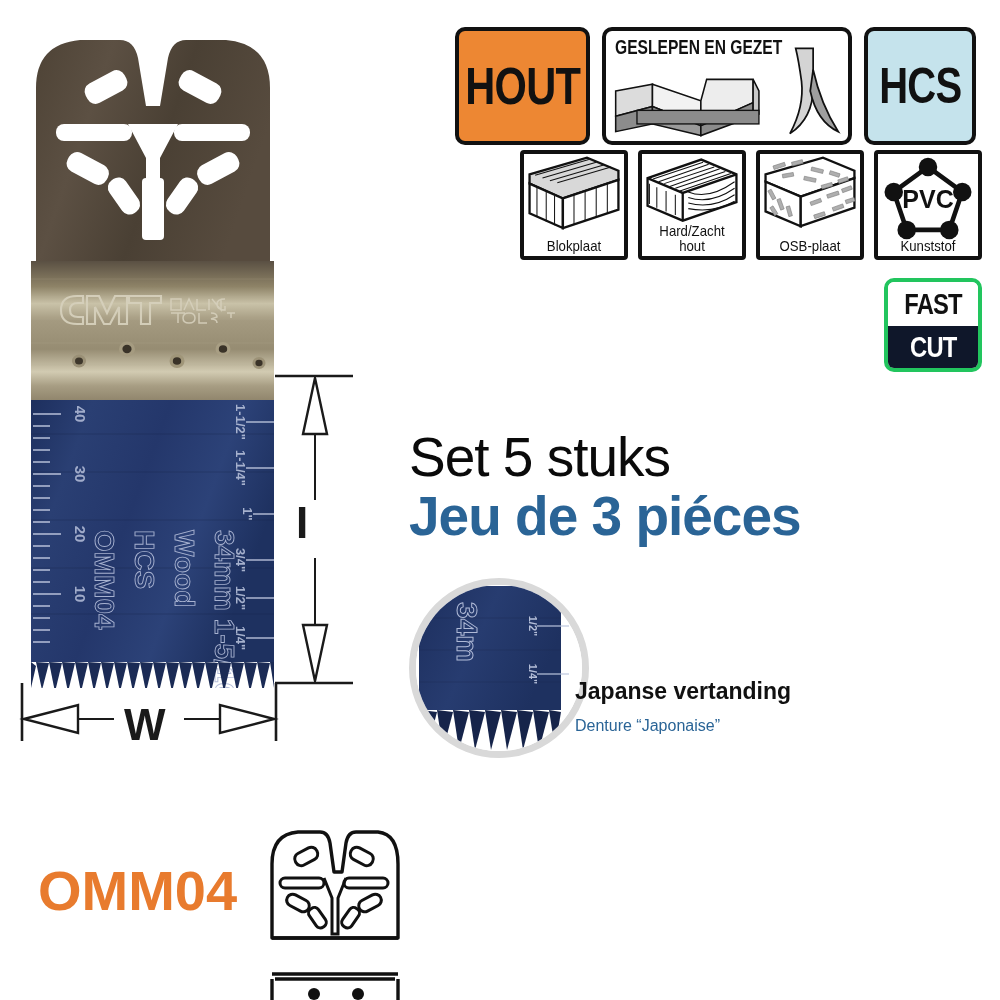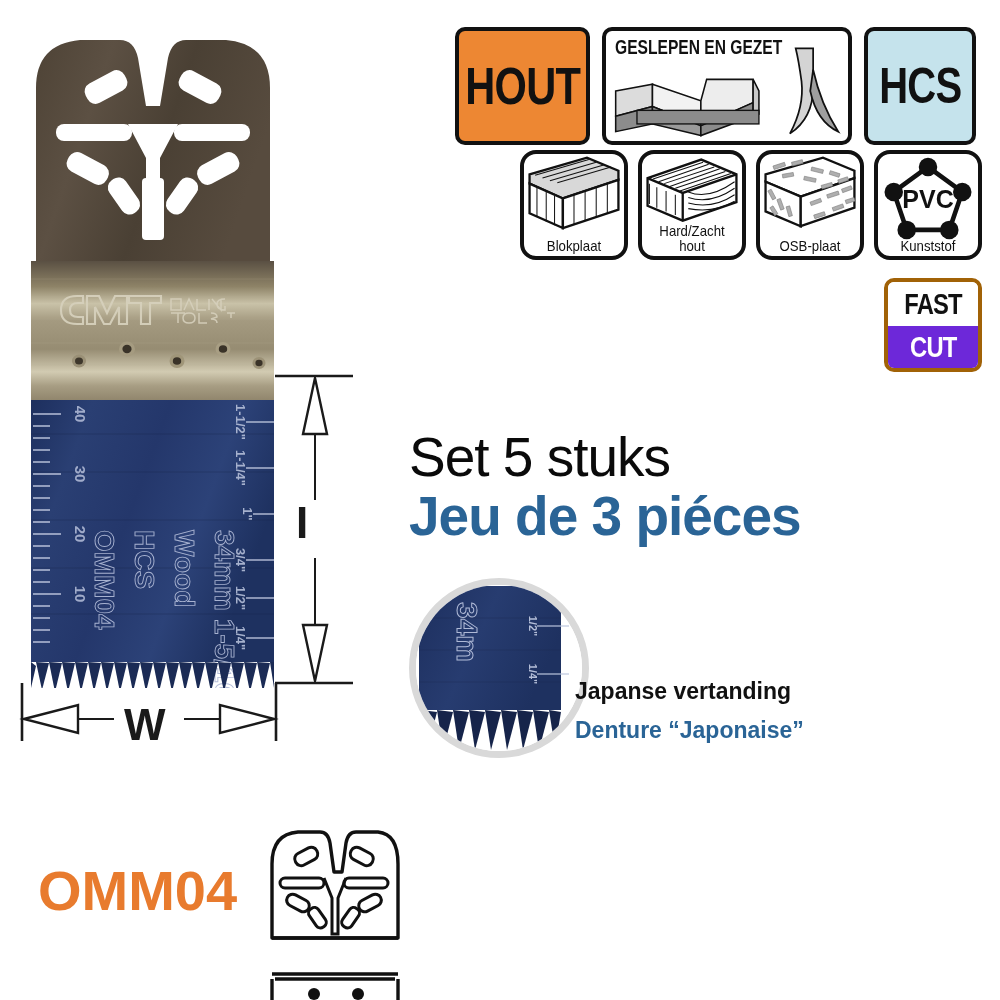--- a/index.html
+++ b/index.html
@@ -14,46 +14,46 @@
   #hout-badge .btxt{font-size:52px;font-weight:bold;color:#111;letter-spacing:-1px;
                     transform:scaleX(0.80);font-family:"Liberation Sans",sans-serif;}
   #gezet-badge{width:250px;align-items:flex-start;justify-content:flex-start;}
   #gezet-badge .glabel{position:absolute;left:9px;top:5px;font-size:20px;font-weight:bold;color:#111;
                        transform:scaleX(0.78);transform-origin:left top;white-space:nowrap;}
   #hcs-badge{width:112px;background:#C5E3EC;}
   #hcs-badge .btxt{font-size:50px;font-weight:bold;color:#111;letter-spacing:-1px;transform:scaleX(0.80);}
 
   
   #badge-row-2{position:absolute;left:520px;top:150px;height:110px;display:flex;gap:10px;}
-  .mat-box{width:108px;border:4px solid #111;border-radius:16px;box-sizing:border-box;background:#fff;
+  .mat-box{width:108px;border:4px solid #111;border-radius:4px;box-sizing:border-box;background:#fff;
            position:relative;overflow:hidden;}
   .mat-label{position:absolute;left:0;right:0;bottom:3px;text-align:center;font-size:15px;color:#111;
              line-height:15px;transform:scaleX(0.88);font-weight:normal;}
   .mat-art{position:absolute;left:0;top:0;right:0;bottom:0;}
 
   
-  #fastcut-badge{position:absolute;left:884px;top:278px;width:98px;height:94px;border:4px solid #a16207;
+  #fastcut-badge{position:absolute;left:884px;top:278px;width:98px;height:94px;border:4px solid #22c55e;
                  border-radius:10px;box-sizing:border-box;overflow:hidden;background:#fff;}
   #fastcut-top{height:44px;display:flex;align-items:center;justify-content:center;background:#fff;}
-  #fastcut-bot{height:42px;display:flex;align-items:center;justify-content:center;background:#6d28d9;}
+  #fastcut-bot{height:42px;display:flex;align-items:center;justify-content:center;background:#0f172a;}
   #fastcut-top span{font-size:29px;font-weight:bold;color:#111;transform:scaleX(0.82);letter-spacing:-1px;}
   #fastcut-bot span{font-size:29px;font-weight:bold;color:#fff;transform:scaleX(0.82);letter-spacing:-1px;}
 
   
   #headline-nl{position:absolute;left:409px;top:425px;font-size:55px;font-weight:normal;color:#0A0A0A;
                letter-spacing:-1px;white-space:nowrap;}
   #headline-fr{position:absolute;left:409px;top:484px;font-size:55px;font-weight:bold;color:#2A6496;
                letter-spacing:-1px;white-space:nowrap;}
 
   
   #detail-circle{position:absolute;left:409px;top:578px;width:180px;height:180px;border-radius:50%;
                  border:7px solid #D9D9D9;box-sizing:border-box;overflow:hidden;background:#fff;}
   #detail-clip{position:absolute;left:-7px;top:-7px;width:180px;height:180px;border-radius:50%;overflow:hidden;}
   #detail-label-nl{position:absolute;left:575px;top:678px;font-size:23px;font-weight:bold;color:#111;white-space:nowrap;}
-  #detail-label-fr{position:absolute;left:575px;top:717px;font-size:23px;font-weight:bold;color:#2A6496;white-space:nowrap;}
+  #detail-label-fr{position:absolute;left:575px;top:717px;font-size:16px;font-weight:normal;color:#2A6496;white-space:nowrap;}
 
   
   #blade-wrap{position:absolute;left:28px;top:28px;width:250px;height:660px;}
   #blade-head{position:absolute;left:0;top:0;width:250px;height:285px;}
   #blade-shank{position:absolute;left:3px;top:233px;width:243px;height:142px;}
   #blade-body{position:absolute;left:3px;top:372px;width:243px;height:288px;}
 
   
   #dim-I{position:absolute;left:275px;top:372px;width:80px;height:315px;}
   #dim-W{position:absolute;left:18px;top:683px;width:262px;height:62px;}

